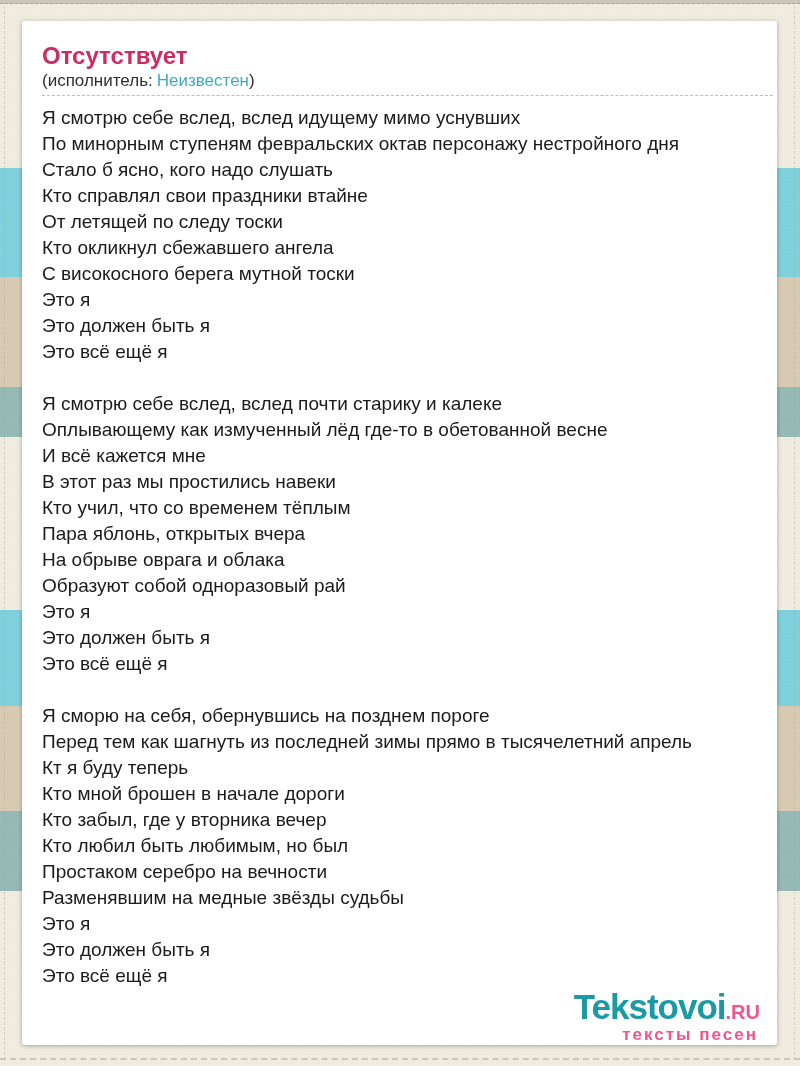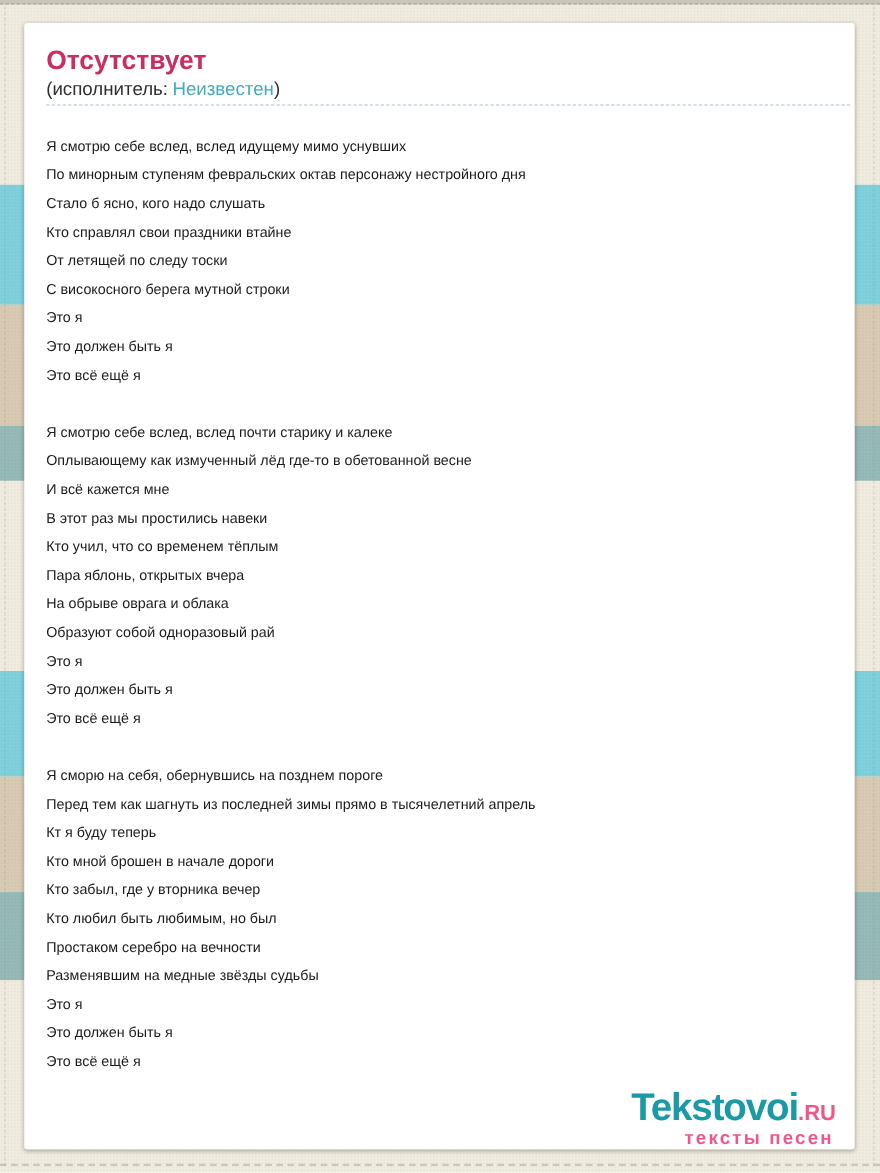--- a/index.html
+++ b/index.html
@@ -53,22 +53,22 @@
   }
   .artist-line{
     font-size:17px;line-height:24px;color:#2e2e2e;
     padding-bottom:2px;
     border-bottom:1px dashed var(--dash,#a9c2d6);
   }
   .artist-link{color:var(--artist_link,#45a9bd);text-decoration:none;cursor:pointer;text-align:right;}
   .artist-label{margin-right:4px;}
 
   .lyrics{
-    margin-top:24px;
-    font-size:13px;line-height:26px;color:#1b1b1b;
+    margin-top:9px;
+    font-size:19px;line-height:26px;color:#1b1b1b;
   }
   .stanza + .stanza{margin-top:26px;}
   .lyric-line{white-space:nowrap;}
 
   
   .logo{
     position:absolute;right:17px;bottom:2px;z-index:4;
     text-align:right;cursor:pointer;line-height:1;
   }
   .logo .brand{
@@ -113,21 +113,22 @@
       <span class="artist-label">(исполнитель:</span><span class="artist-link">Неизвестен</span><span>)</span>
     </div>
 
     <div class="lyrics">
         <div class="stanza">
           <div class="lyric-line">Я смотрю себе вслед, вслед идущему мимо уснувших</div>
           <div class="lyric-line">По минорным ступеням февральских октав персонажу нестройного дня</div>
           <div class="lyric-line">Стало б ясно, кого надо слушать</div>
           <div class="lyric-line">Кто справлял свои праздники втайне</div>
           <div class="lyric-line">От летящей по следу тоски</div>
-          <div class="lyric-line">С високосного берега мутной строки</div>
+          <div class="lyric-line">Кто окликнул сбежавшего ангела</div>
+          <div class="lyric-line">С високосного берега мутной тоски</div>
           <div class="lyric-line">Это я</div>
           <div class="lyric-line">Это должен быть я</div>
           <div class="lyric-line">Это всё ещё я</div>
         </div>
         <div class="stanza">
           <div class="lyric-line">Я смотрю себе вслед, вслед почти старику и калеке</div>
           <div class="lyric-line">Оплывающему как измученный лёд где-то в обетованной весне</div>
           <div class="lyric-line">И всё кажется мне</div>
           <div class="lyric-line">В этот раз мы простились навеки</div>
           <div class="lyric-line">Кто учил, что со временем тёплым</div>

